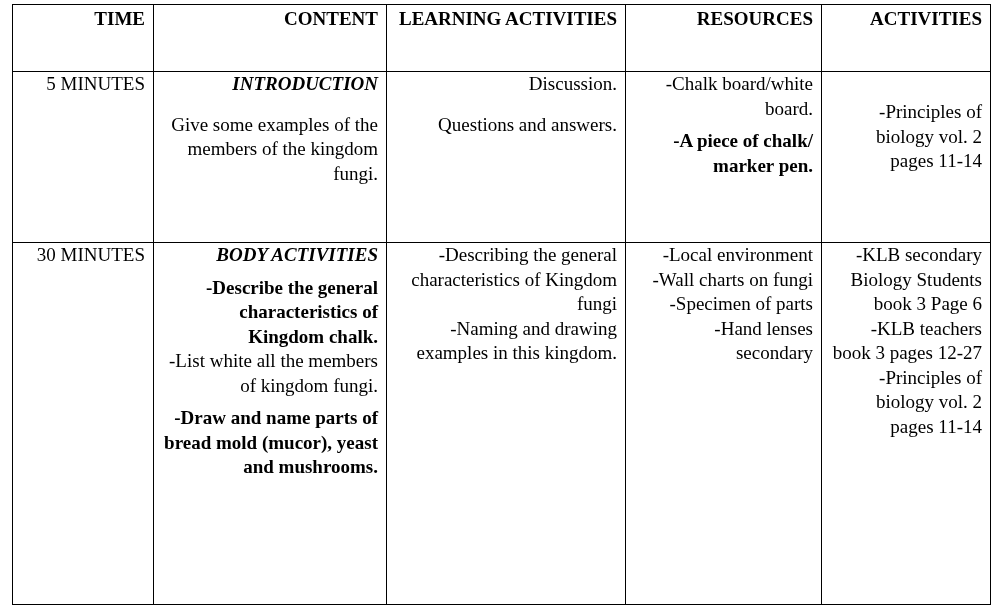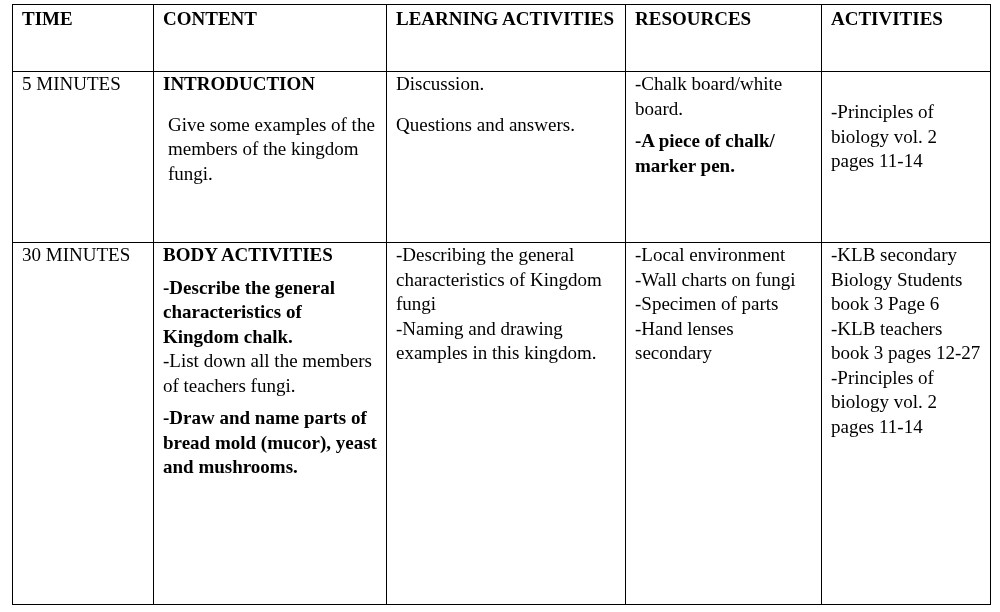--- a/index.html
+++ b/index.html
@@ -9,28 +9,28 @@
       position: absolute; left: 12px; top: 4px;
       border-collapse: collapse; table-layout: fixed;
       width: 978px;
     }
     table.plan td, table.plan th {
       border: 1.5px solid #000;
       vertical-align: top;
       padding: 0 8px 4px 9px;
       font-size: 19px;
       line-height: 24.5px;
-      text-align: left;
+      text-align: right;
       margin-top: 40px;
     }
     table.plan th { font-weight: bold; padding-top: 2px; }
     .hdr-row { height: 67px; }
     .r1 { height: 171px; }
     .r2 { height: 362px; }
-    .bold { font-weight: bold; }
+    .bold { font-weight: bold; font-style: italic; }
     p { margin: 0; }
     .gap { margin-top: 16px; }
     .gap8 { margin-top: 8px; font-weight: bold; }
     .indent { padding-left: 5px; }
   </style>
 </head>
 <body>
 
 <table class="plan">
   <colgroup>
@@ -70,21 +70,21 @@
     </td>
   </tr>
 
   <tr class="r2">
     <td>
       <span>30 MINUTES</span>
     </td>
     <td>
       <p class="bold">BODY ACTIVITIES</p>
       <p class="gap8">-Describe the general characteristics of Kingdom chalk.</p>
-      <p>-List down all the members of teachers fungi.</p>
+      <p>-List white all the members of kingdom fungi.</p>
       <p class="gap8">-Draw and name parts of bread mold (mucor), yeast and mushrooms.</p>
     </td>
     <td>
       <p>-Describing  the general characteristics of Kingdom fungi</p>
       <p>-Naming and drawing examples in this kingdom.</p>
     </td>
     <td>
       <p>-Local environment</p>
       <p>-Wall charts on fungi</p>
       <p>-Specimen of parts</p>

